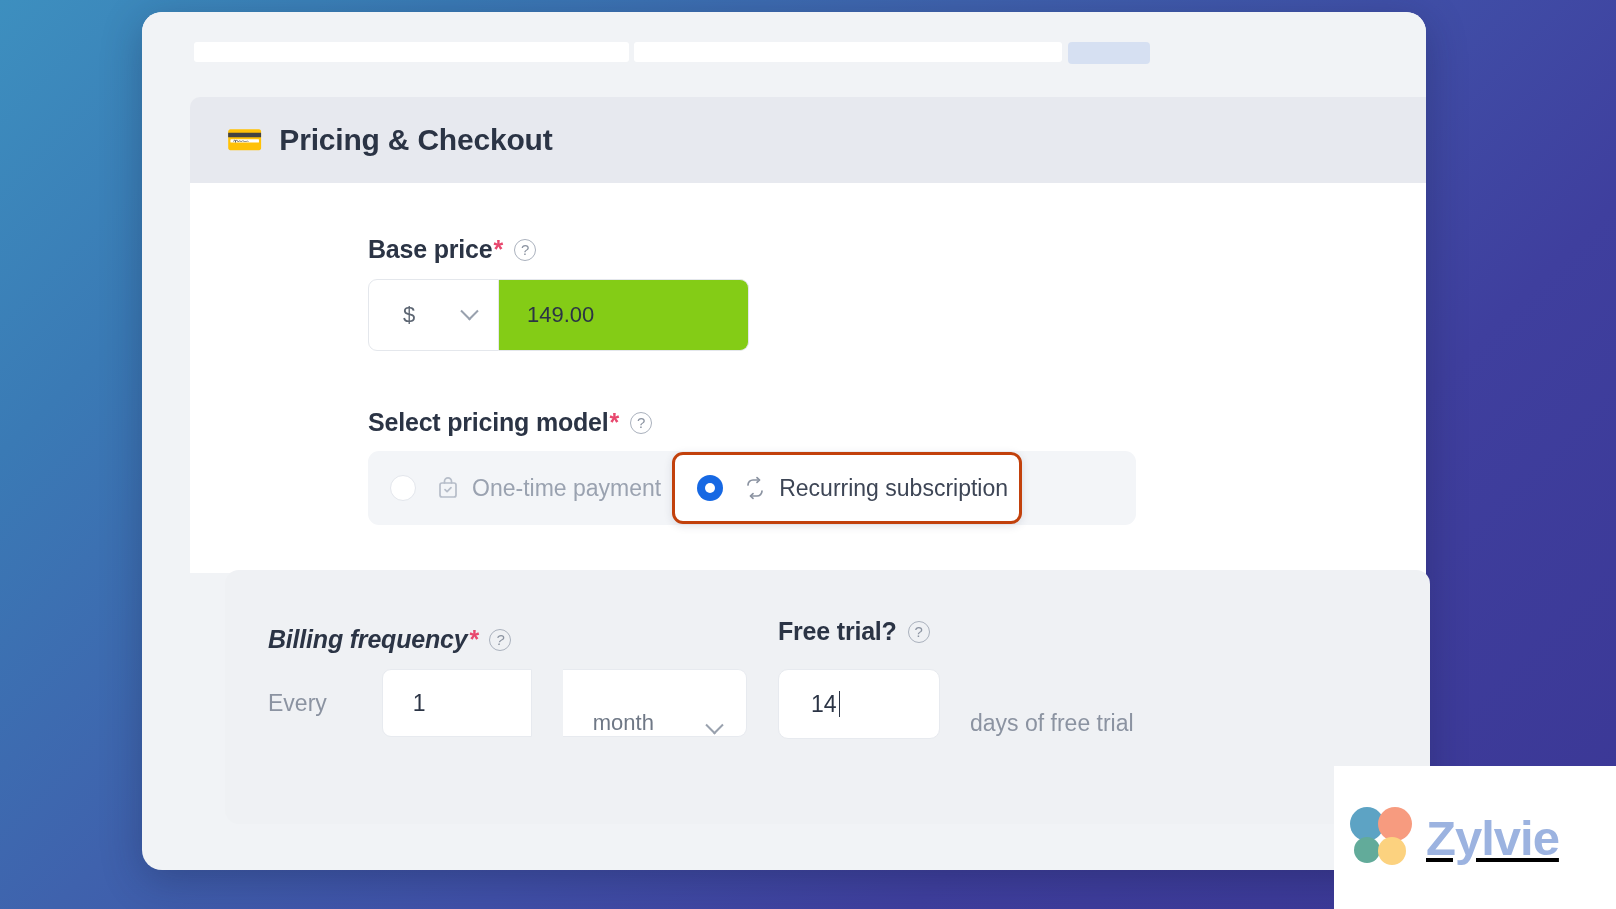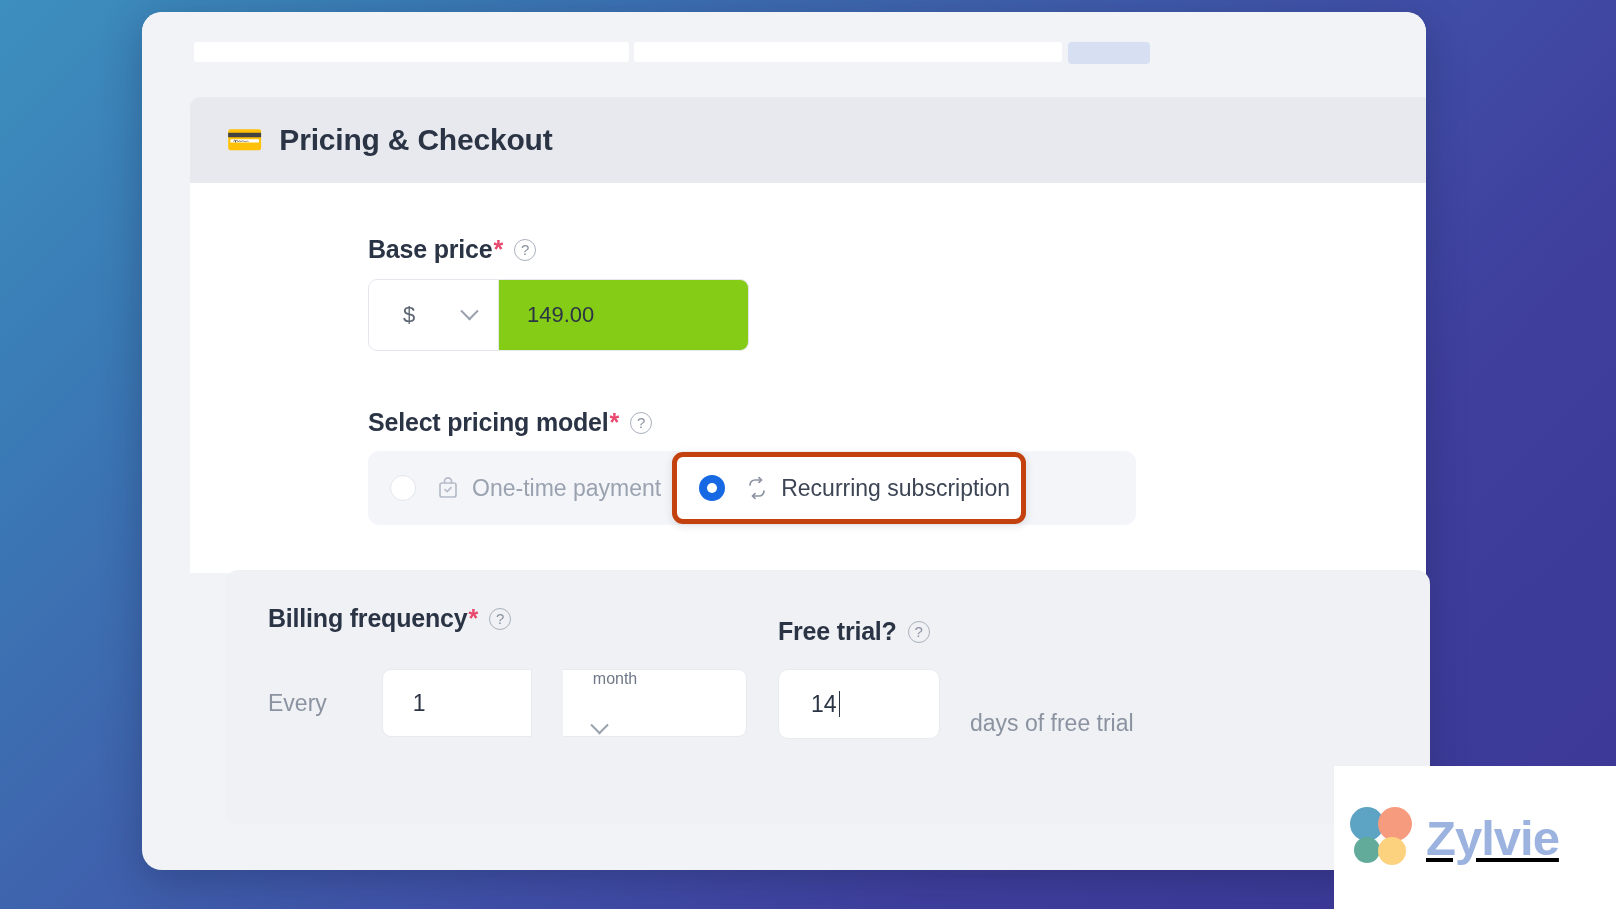--- a/index.html
+++ b/index.html
@@ -190,21 +190,21 @@
     align-items: center;
     padding: 0 11px 0 22px;
     font-size: 23px;
     color: #9aa2b0;
     border-radius: 11px;
   }
   .model-opt.selected {
     background: #ffffff;
     color: #3d4555;
     box-shadow: 0 2px 8px rgba(35,45,80,.13);
-    border: 5px solid #c2410c;
+    border: 3px solid #c2410c;
     height: 72px;
   }
   .radio {
     width: 26px; height: 26px;
     border-radius: 50%;
     background: #ffffff;
     border: 1.5px solid #e3e6ec;
     margin-right: 20px;
     flex: 0 0 auto;
   }
@@ -226,21 +226,21 @@
   
   .sub-panel {
     position: absolute;
     left: 225px;
     top: 570px;
     width: 1205px;
     height: 254px;
     background: #eff1f4;
     border-radius: 14px;
   }
-  .sub-label-bill { position: absolute; left: 43px; top: 34px; }
+  .sub-label-bill { position: absolute; left: 43px; top: 55px; font-style: italic; }
   .sub-label-trial { position: absolute; left: 553px; top: 47px; }
 
   .bill-row {
     position: absolute;
     left: 43px;
     top: 99px;
     display: flex;
     align-items: center;
     gap: 31px;
   }
@@ -262,26 +262,25 @@
     color: #2b3445;
   }
   .unit-select {
     width: 184px;
     height: 68px;
     background: #ffffff;
     border: 1.5px solid #e7eaef;
     border-left: none;
     border-radius: 0 9px 9px 0;
     display: flex;
-    align-items: flex-start;
+    align-items: flex-end;
     justify-content: space-between;
     padding: 0 25px 0 30px;
-    font-size: 16px;
+    font-size: 22px;
     color: #6f7886;
-    flex-direction: column;
   }
 
   .trial-row {
     position: absolute;
     left: 553px;
     top: 99px;
     display: flex;
     align-items: center;
   }
   .trial-input {

